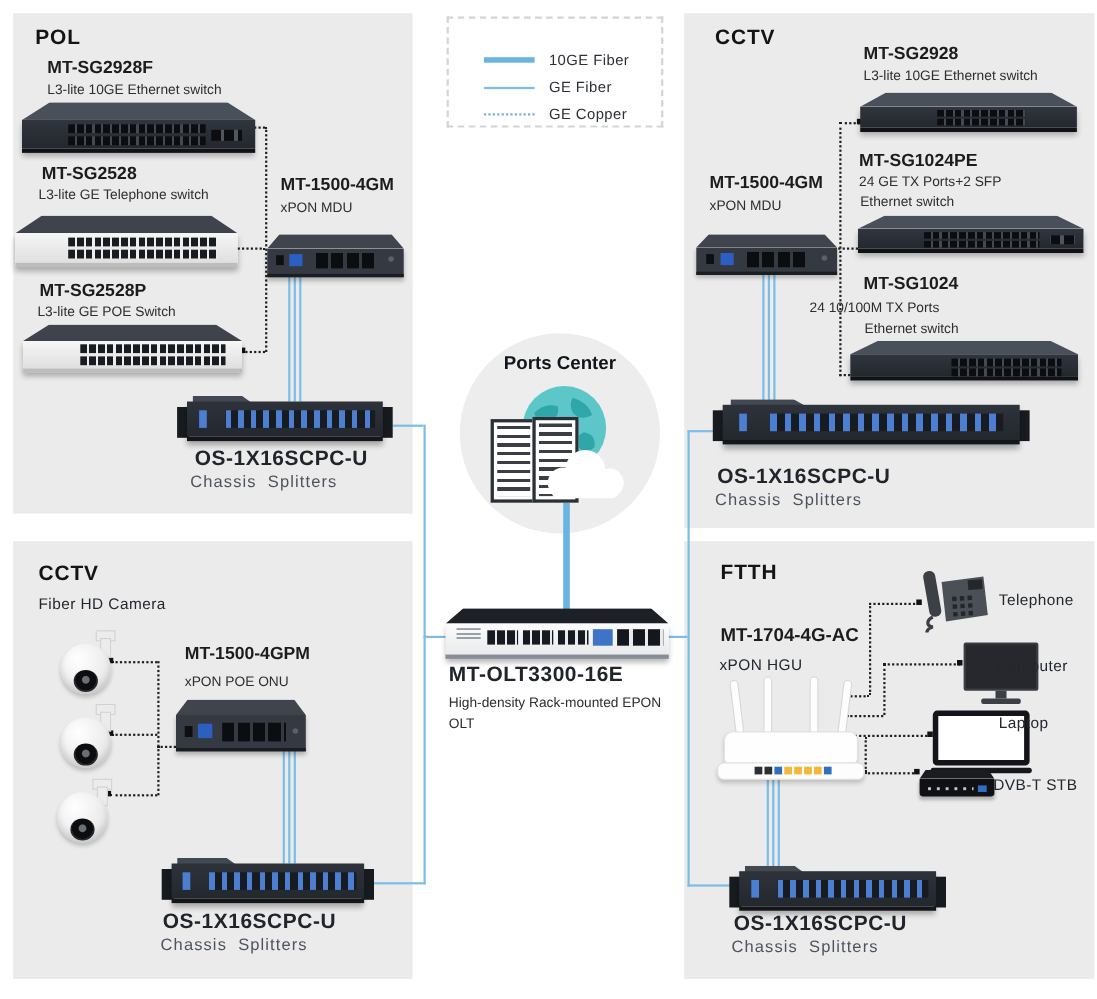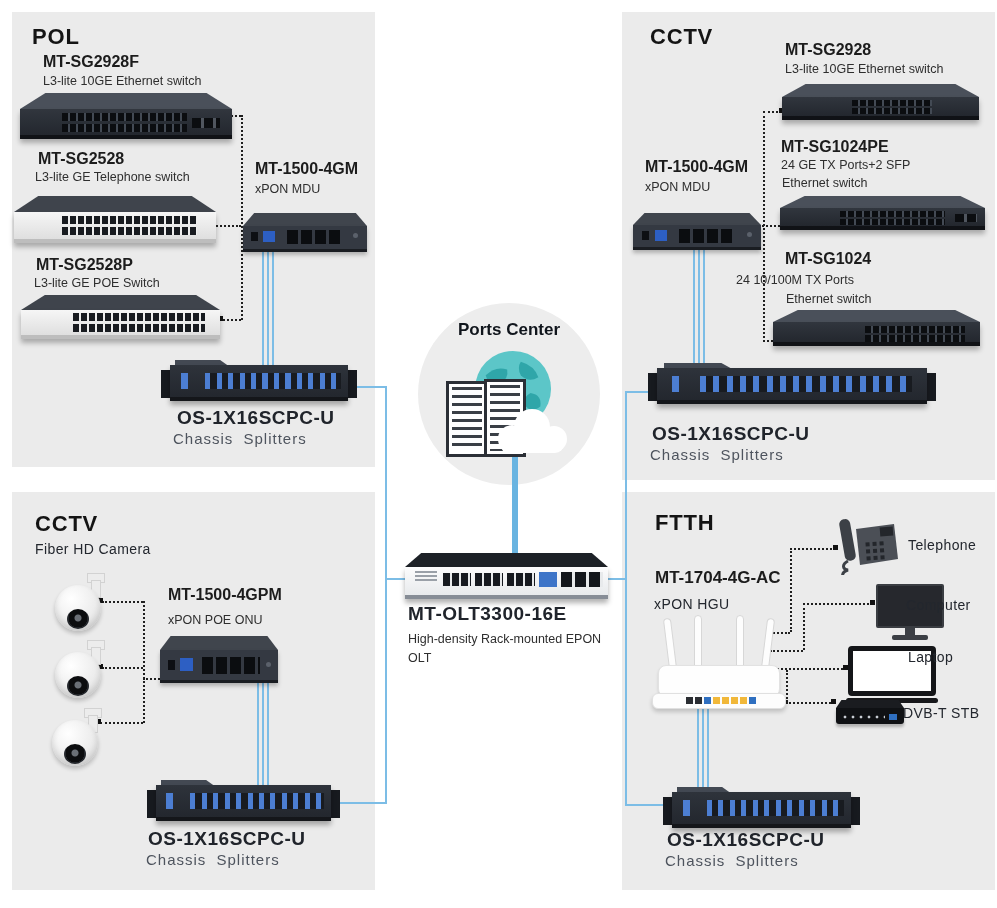--- a/index.html
+++ b/index.html
@@ -1,18 +1,18 @@
 <!DOCTYPE html>
 <html><head>
 <meta charset="utf-8">
 <style>
   html,body{margin:0;padding:0;background:#fff;}
   .stage{position:relative;width:997px;height:908px;background:#ffffff;font-family:"Liberation Sans",sans-serif;overflow:hidden;}
   .panel{position:absolute;background:#ebebeb;}
-  .sec-title{position:absolute;font-weight:bold;font-size:22px;color:#141414;letter-spacing:.8px;white-space:nowrap;z-index:5;}
+  .sec-title{position:absolute;font-weight:bold;font-size:19px;color:#141414;letter-spacing:.8px;white-space:nowrap;z-index:5;}
   .sub-label{position:absolute;font-size:14px;color:#23272e;letter-spacing:.4px;white-space:nowrap;z-index:5;}
   .dev-name{position:absolute;font-weight:bold;font-size:16px;color:#1c1c1c;white-space:nowrap;z-index:5;}
   .dev-desc{position:absolute;font-size:12.5px;color:#2e2e2e;white-space:nowrap;z-index:5;}
   .dev-desc.it{}
   .spl-name{position:absolute;font-weight:bold;font-size:19px;color:#20242b;letter-spacing:.5px;white-space:nowrap;z-index:5;}
   .spl-desc{position:absolute;font-size:15px;color:#4e545e;letter-spacing:1px;word-spacing:5px;white-space:nowrap;z-index:5;}
   .cpe-label{position:absolute;font-size:14px;color:#23272e;letter-spacing:.4px;white-space:nowrap;z-index:5;}
 
   
   .lt{position:absolute;background:#69b4e1;z-index:1;}
@@ -106,20 +106,34 @@
 </head>
 <body>
 
 <div class="stage">
 
   <div class="panel" style="left:12px;top:12px;width:363px;height:455px"></div>
   <div class="panel" style="left:622px;top:12px;width:373px;height:468px"></div>
   <div class="panel" style="left:12px;top:492px;width:363px;height:398px"></div>
   <div class="panel" style="left:622px;top:492px;width:373px;height:398px"></div>
 
+  <div class="legend" style="left:406px;top:15px;width:193px;height:97px">
+    <div class="leg-row" style="top:30px">
+      <div class="leg-swatch" style="height:5px;background:#69b4e1"></div>
+      <span class="leg-label">10GE Fiber</span>
+    </div>
+    <div class="leg-row" style="top:55px">
+      <div class="leg-swatch" style="height:2px;background:#7cbde6"></div>
+      <span class="leg-label">GE Fiber</span>
+    </div>
+    <div class="leg-row" style="top:79px">
+      <div class="leg-swatch" style="height:0;border-top:2px dotted #79aeda"></div>
+      <span class="leg-label">GE Copper</span>
+    </div>
+  </div>
 
   <div class="ln" style="left:357px;top:386px;width:28px;height:2px"></div>
   <div class="ln" style="left:385px;top:386px;width:2px;height:418px"></div>
   <div class="ln" style="left:385px;top:578px;width:22px;height:2px"></div>
   <div class="ln" style="left:340px;top:802px;width:47px;height:2px"></div>
   <div class="ln" style="left:625px;top:391px;width:23px;height:2px"></div>
   <div class="ln" style="left:625px;top:391px;width:2px;height:415px"></div>
   <div class="ln" style="left:606px;top:578px;width:19px;height:2px"></div>
   <div class="ln" style="left:625px;top:804px;width:40px;height:2px"></div>
   <div class="lt" style="left:512px;top:440px;width:6px;height:117px"></div>

